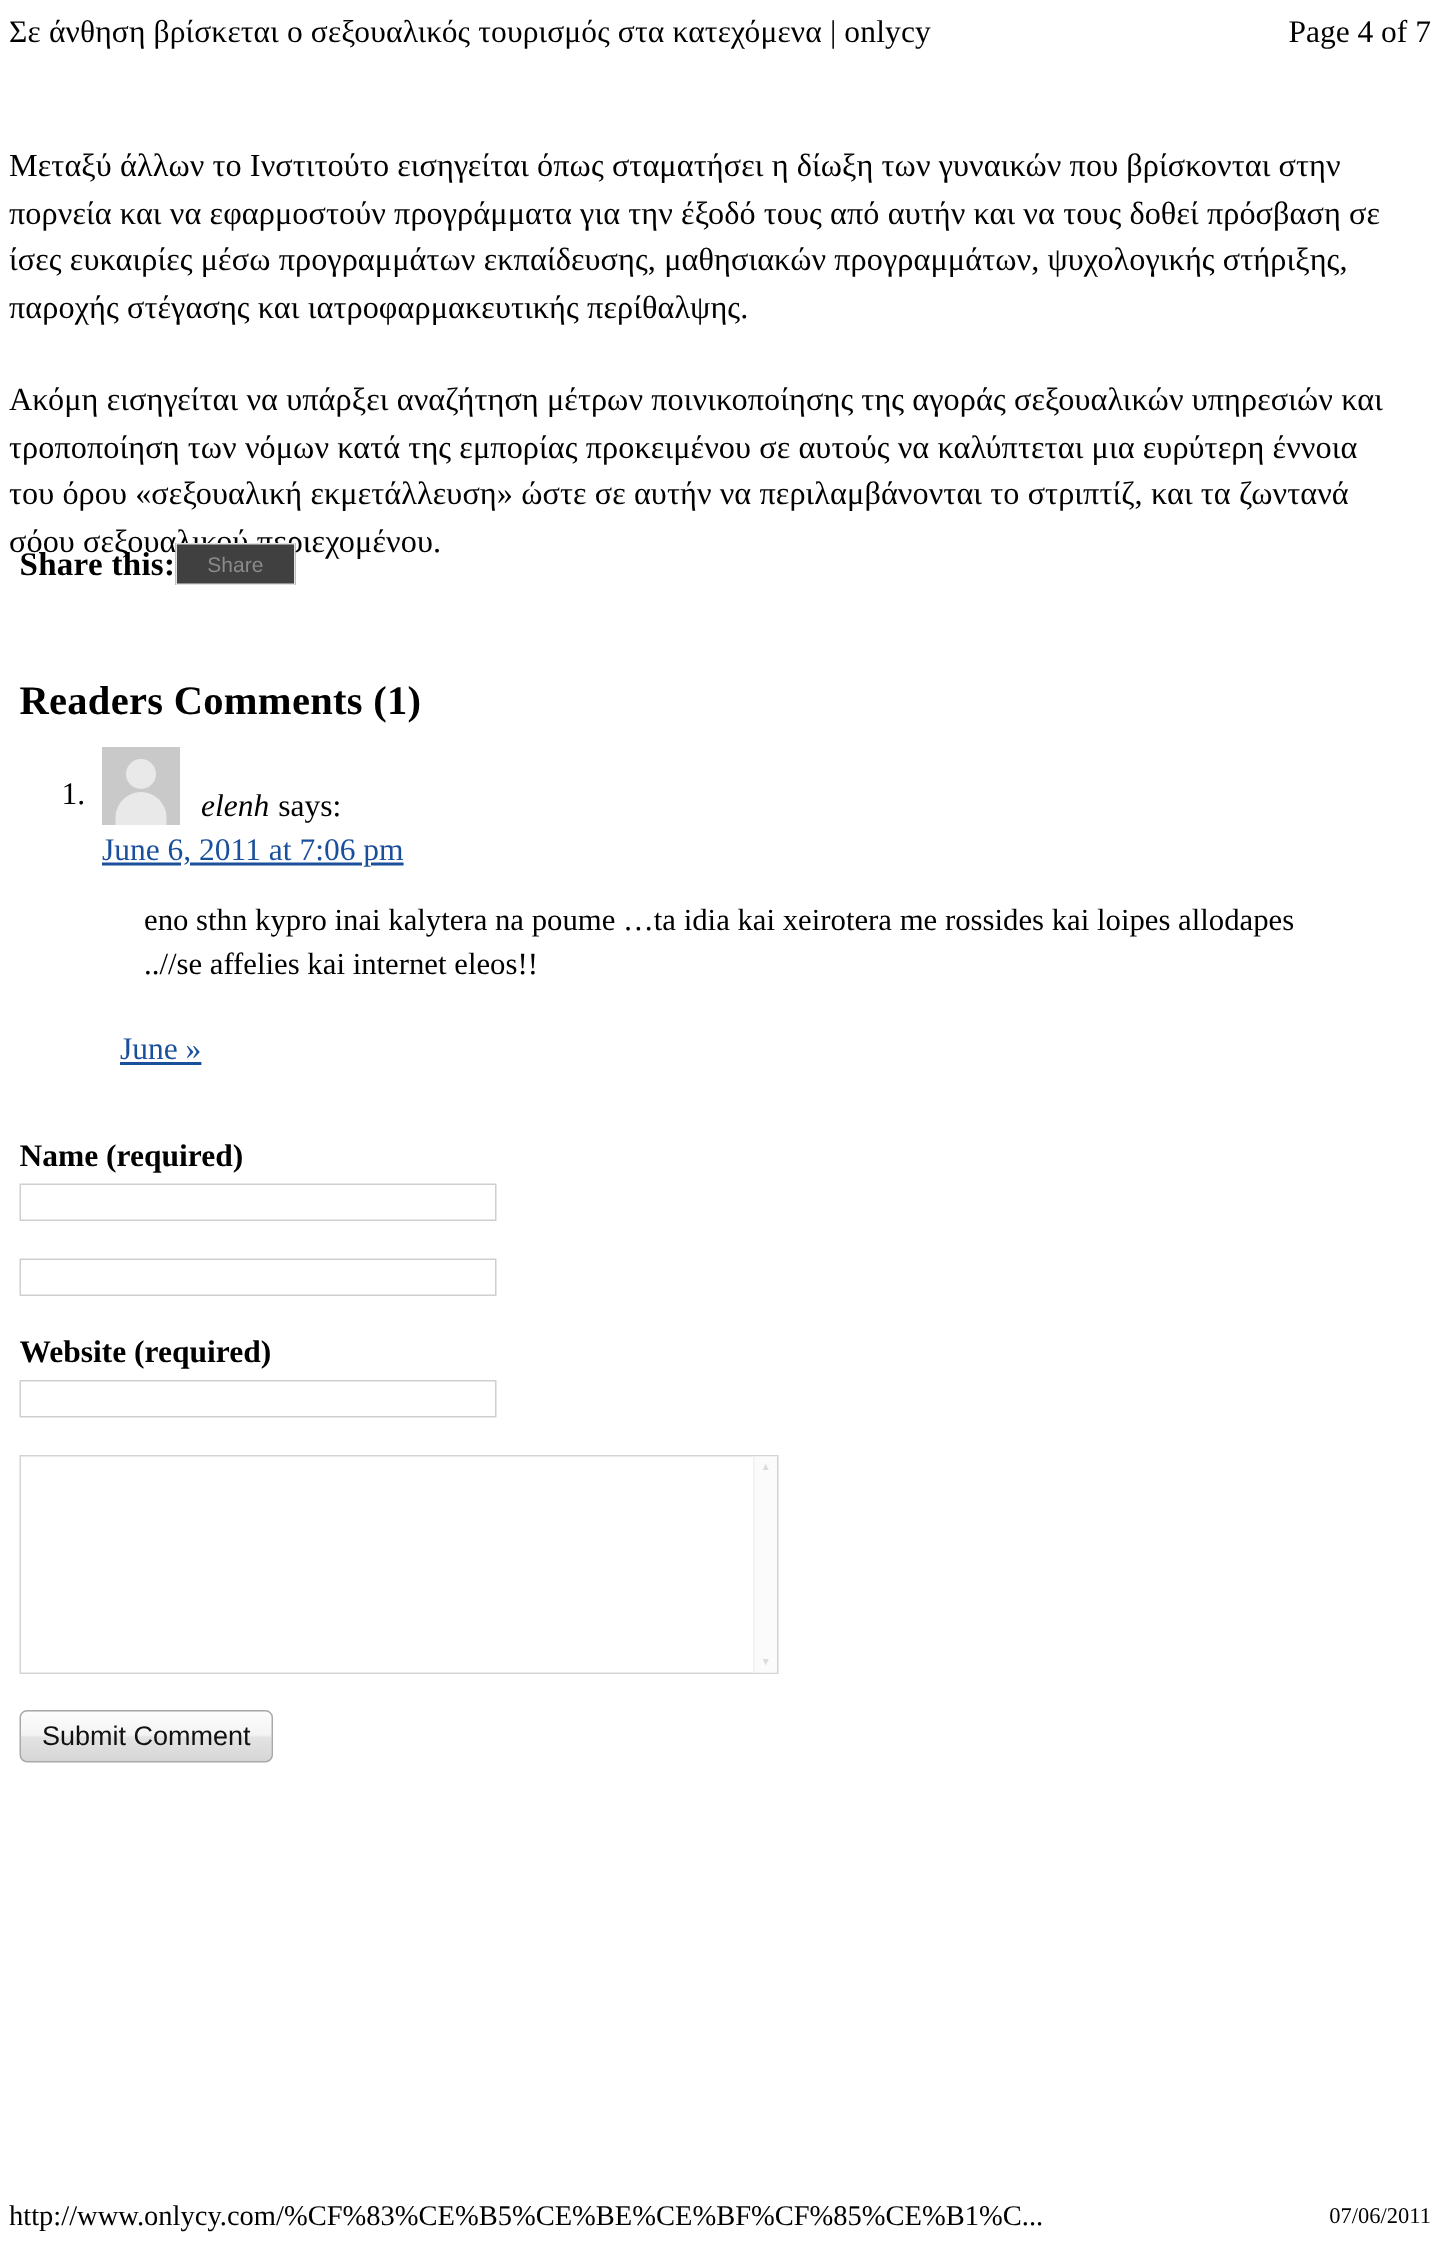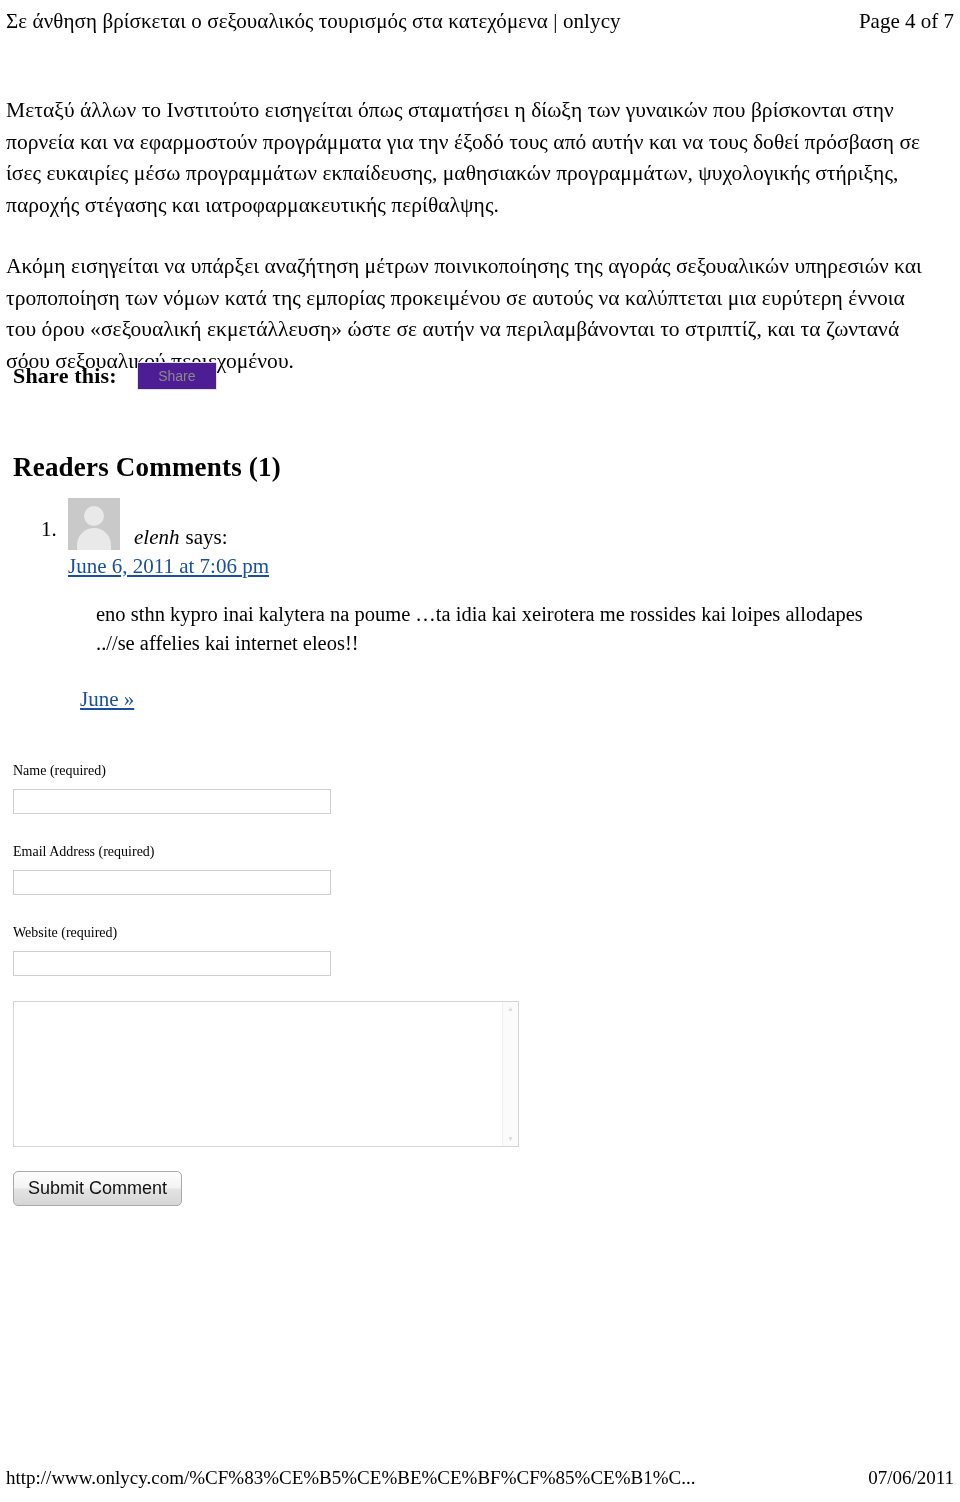--- a/index.html
+++ b/index.html
@@ -65,25 +65,24 @@
     display: flex;
     align-items: center;
   }
   #share-label {
     font-size: 22px;
     font-weight: bold;
     line-height: 28px;
     letter-spacing: 0.2px;
   }
   #share-button {
-    margin-left: 20px;
     width: 80px;
     height: 28px;
     border: 1px solid #e2e2e2;
-    background: #4c1d95;
+    background: #404040;
     display: flex;
     align-items: center;
     justify-content: center;
     font-family: "Liberation Sans", "DejaVu Sans", sans-serif;
     font-size: 14px;
     color: #8a8a8a;
     box-sizing: border-box;
     cursor: pointer;
   }
 
@@ -193,23 +192,24 @@
 
   
   #comment-form {
     position: absolute;
     top: 758px;
     left: 13px;
     width: 520px;
   }
   .field-group { margin-bottom: 25px; }
   .field-label {
-    font-size: 14px;
+    font-size: 21px;
     line-height: 25px;
     margin-bottom: 6px;
+    font-weight: bold;
   }
   .text-input {
     display: block;
     width: 318px;
     height: 25px;
     border: 1px solid #cfcfcf;
     background: #ffffff;
     box-sizing: border-box;
     font-family: "Liberation Serif", serif;
     font-size: 16px;
@@ -282,21 +282,21 @@
     justify-content: space-between;
     padding: 0 6px;
     box-sizing: border-box;
   }
   #page-footer .ftr-url {
     font-size: 19px;
     line-height: 24px;
     white-space: nowrap;
   }
   #page-footer .ftr-date {
-    font-size: 19px;
+    font-size: 15px;
     line-height: 24px;
     white-space: nowrap;
   }
 </style>
 </head>
 <body>
 
 <div id="page-header">
   <div class="hdr-title">Σε άνθηση βρίσκεται ο σεξουαλικός τουρισμός στα κατεχόμενα | onlycy</div>
   <div class="hdr-page">Page 4 of 7</div>
@@ -334,21 +334,20 @@
 </div>
 
 <div id="comment-form">
 
   <div class="field-group">
     <div class="field-label">Name (required)</div>
     <input class="text-input" type="text" placeholder="" style="">
   </div>
 
   <div class="field-group">
-    <div class="field-label">Email Address (required)</div>
     <input class="text-input" type="text" placeholder="" style="">
   </div>
 
   <div class="field-group">
     <div class="field-label">Website (required)</div>
     <input class="text-input" type="text" placeholder="" style="">
   </div>
 
   <div id="comment-textarea-wrap">
     <textarea id="comment-textarea" placeholder="" style=""></textarea>

